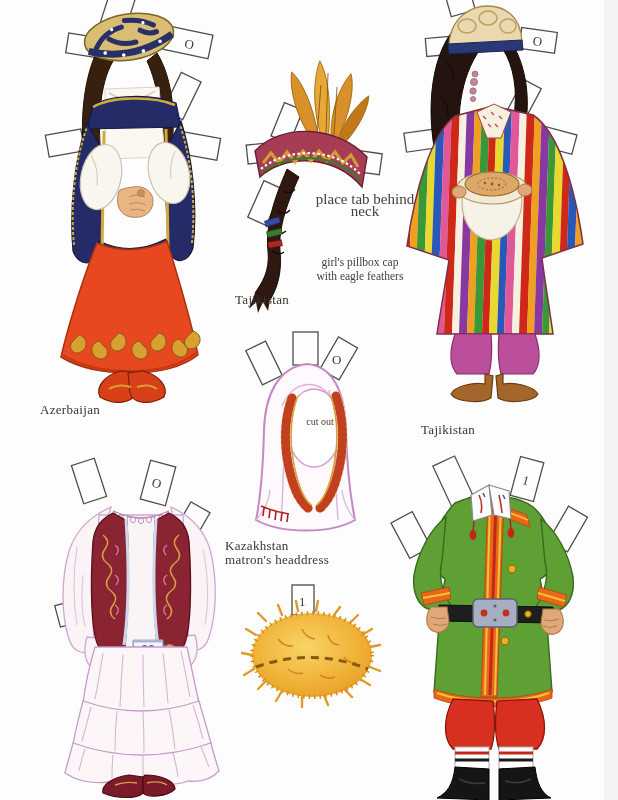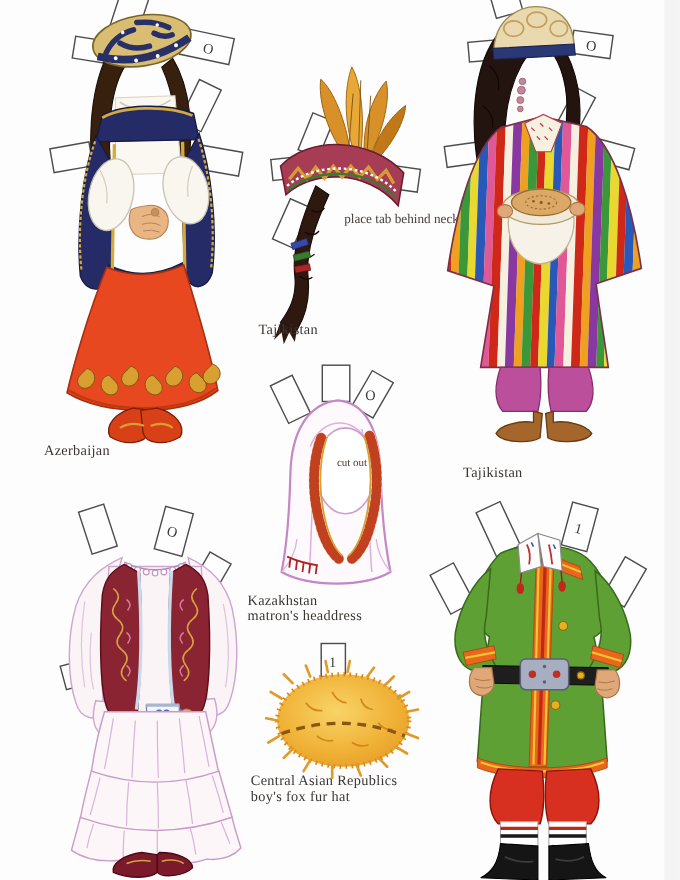--- a/index.html
+++ b/index.html
@@ -3,21 +3,21 @@
 <meta charset="utf-8">
 <style>
   html,body{margin:0;padding:0;background:#e8e8e8;}
   .page{position:relative;width:618px;height:800px;background:#fdfdfd;overflow:hidden;
         font-family:"Liberation Serif", serif;}
   .scan-edge{position:absolute;right:0;top:0;width:14px;height:800px;background:#f4f4f4;}
   .piece{position:absolute;}
   .piece svg{position:absolute;left:0;top:0;overflow:visible;}
   .caption{position:absolute;color:#3a3632;font-size:13px;line-height:14px;
            letter-spacing:.3px;}
-  .note{position:absolute;text-align:center;color:#46403a;font-size:12px;line-height:12px;}
+  .note{position:absolute;text-align:center;color:#46403a;font-size:15px;line-height:12px;}
   .tabfill{fill:#fefefe;stroke:#4d4d4d;stroke-width:1.3;}
   .tabmark{font-family:"Liberation Serif",serif;font-size:13px;fill:#3a3a3a;}
 </style>
 </head>
 <body>
 
 <div class="page">
   <div class="scan-edge"></div>
 
   <section class="piece" style="left:25px;top:5px;width:215px;height:445px">
@@ -149,20 +149,24 @@
       <g>
         <path d="M62,114 C50,142 40,170 43,196 C45,216 37,228 30,238 L45,245 C53,232 57,216 55,196 C53,172 63,146 74,122 Z" fill="#2e1810" stroke="#170b05" stroke-width="1"></path>
         <path d="M58,136 q8,4 12,-2 M52,156 q8,5 13,-1 M48,176 q8,5 13,0 M47,196 q7,5 12,1" stroke="#140a04" stroke-width="1.2" fill="none"></path>
         <rect x="40" y="164" width="15" height="6" transform="rotate(-18 47 167)" fill="#3848a8" stroke="#202860" stroke-width=".6"></rect>
         <rect x="42" y="175" width="15" height="6" transform="rotate(-14 49 178)" fill="#3a7a30" stroke="#1c4418" stroke-width=".6"></rect>
         <rect x="43" y="186" width="14" height="6" transform="rotate(-10 50 189)" fill="#a82828" stroke="#5c1010" stroke-width=".6"></rect>
         <path d="M30,238 L24,254 L31,247 L33,258 L38,247 L43,256 L45,244 Z" fill="#2e1810"></path>
       </g>
     </svg>
     <div class="note" style="left:85px;top:138px;width:110px">place tab behind neck</div>
+    <div class="note" style="left:75px;top:200px;width:120px;font-size:11.5px;line-height:14px">
+      <div>girl's pillbox cap</div>
+      <div>with eagle feathers</div>
+    </div>
     <div class="caption" style="left:10px;top:238px;width:120px">Tajikistan</div>
   </section>
 
   <section class="piece" style="left:393px;top:0;width:205px;height:445px">
     <svg width="205" height="420" viewBox="0 0 205 420">
       <defs>
         <clipPath id="robeClip">
           <path d="M100,106 L62,116 C38,134 22,190 14,246 L56,260 C51,292 46,320 44,334 L160,334 C157,312 152,282 149,258 L190,244 C182,188 166,132 140,115 Z"></path>
         </clipPath>
       </defs>
@@ -394,24 +398,20 @@
         <ellipse cx="72" cy="72" rx="60" ry="42" fill="url(#furGrad)" stroke="#d88a1c" stroke-width="4" stroke-dasharray="1.5 4"></ellipse>
         <g stroke="#e09a28" stroke-width="2.4" stroke-linecap="round">
           <path d="M12,72 L2,70 M16,52 L6,46 M26,38 L18,30 M42,32 L38,22 M58,28 L56,18 M76,28 L78,18 M94,32 L100,24 M110,40 L118,32 M122,52 L132,46 M130,64 L140,62 M130,84 L140,88 M120,96 L130,102 M104,106 L112,114 M84,112 L88,122 M62,114 L62,124 M42,108 L36,118 M26,98 L18,106 M14,86 L4,92"></path>
         </g>
         <g stroke="#d4881c" stroke-width="1.6" fill="none">
           <path d="M38,56 q6,8 15,7 M62,46 q4,9 13,10 M88,52 q2,9 11,10 M48,86 q7,6 15,4 M80,92 q7,5 15,2 M104,74 q5,7 13,6"></path>
         </g>
         <path d="M16,84 Q72,64 128,86" stroke="#8a5610" stroke-width="3" fill="none" stroke-dasharray="8 6"></path>
       </g>
     </svg>
-    <div class="caption" style="left:-12px;top:120px;width:160px">
-      <div>Central Asian Republics</div>
-      <div>boy's fox fur hat</div>
-    </div>
   </section>
 
   <section class="piece" style="left:393px;top:457px;width:205px;height:343px">
     <svg width="205" height="343" viewBox="0 0 205 343">
       <g>
         <rect class="tabfill" x="48" y="2" width="24" height="44" transform="rotate(-25 60 24)"></rect>
         <g transform="rotate(15 134 22)">
           <rect class="tabfill" x="122" y="2" width="24" height="40"></rect>
           <text class="tabmark" x="130" y="28">1</text>
         </g>

